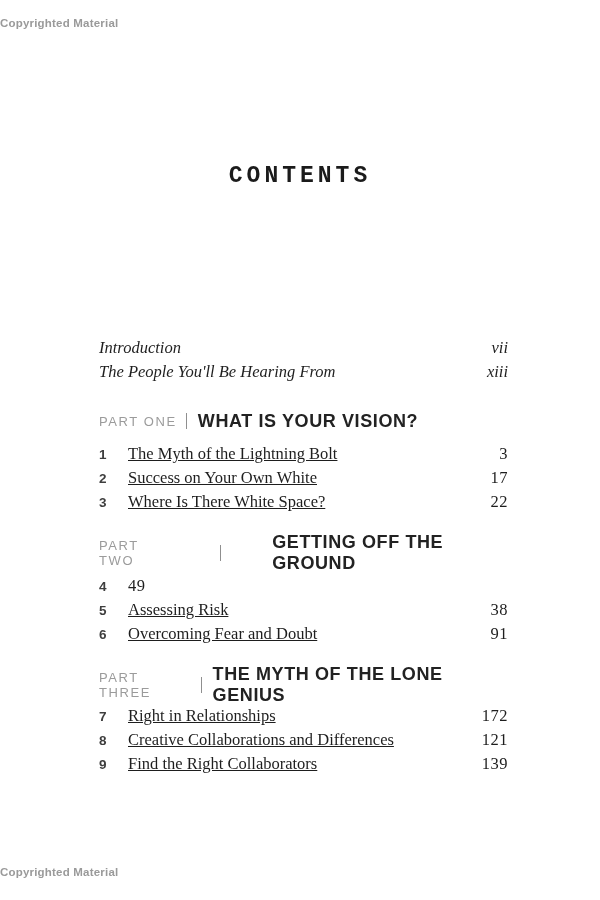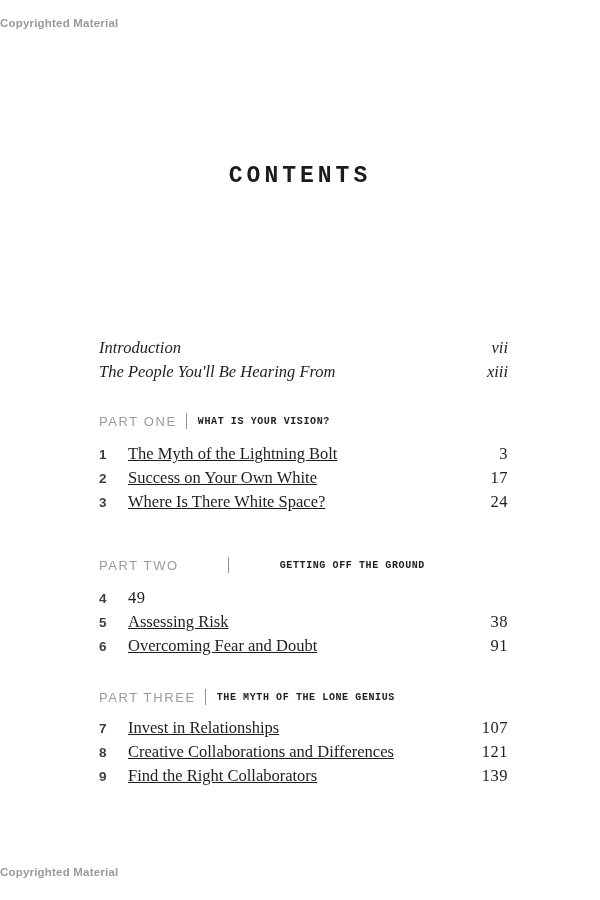--- a/index.html
+++ b/index.html
@@ -49,40 +49,39 @@
     font-size: 16.5px;
     color: #1f1f1f;
   }
   .part-heading {
     display: flex;
     align-items: center;
     height: 18px;
     font-family: "Liberation Sans", "DejaVu Sans", sans-serif;
   }
   .part-heading.p1 { margin-top: 26px; }
-  .part-heading.p2 { margin-top: 40px; gap: 40px; }
+  .part-heading.p2 { margin-top: 28px; gap: 40px; }
   .part-heading.p3 { margin-top: 28px; align-items: center; }
   .part-label {
     font-size: 13px;
     letter-spacing: 1.6px;
     color: #9b9b9b;
     font-weight: 400;
   }
   .part-sep {
     width: 1px;
     height: 16px;
     background: #8f8f8f;
     margin: 0 11px 0 9px;
   }
   .part-title {
-    font-size: 10px;
+    font-size: 18px;
     font-weight: 700;
     letter-spacing: 0.6px;
     color: #222222;
-    font-family: Liberation Mono, monospace;
   }
   .chapters { margin-top: 14px; }
   .chapters.c3 { margin-top: 12px; }
   .ch-row {
     display: flex;
     align-items: baseline;
     height: 24px;
     font-size: 16.5px;
   }
   .ch-num {
@@ -135,21 +134,21 @@
       <span class="ch-page">3</span>
     </div>
     <div class="ch-row">
       <span class="ch-num">2</span>
       <span class="ch-title">Success on Your Own White</span>
       <span class="ch-page">17</span>
     </div>
     <div class="ch-row">
       <span class="ch-num">3</span>
       <span class="ch-title">Where Is There White Space?</span>
-      <span class="ch-page">24</span>
+      <span class="ch-page">22</span>
     </div>
   </div>
 
   <div class="part-heading p2">
     <span class="part-label">PART TWO</span>
     <span class="part-sep"></span>
     <span class="part-title">GETTING OFF THE GROUND</span>
   </div>
   <div class="chapters c2">
     <div class="ch-row">
@@ -169,22 +168,22 @@
   </div>
 
   <div class="part-heading p3">
     <span class="part-label">PART THREE</span>
     <span class="part-sep"></span>
     <span class="part-title">THE MYTH OF THE LONE GENIUS</span>
   </div>
   <div class="chapters c3">
     <div class="ch-row">
       <span class="ch-num">7</span>
-      <span class="ch-title">Invest in Relationships</span>
-      <span class="ch-page">107</span>
+      <span class="ch-title">Right in Relationships</span>
+      <span class="ch-page">172</span>
     </div>
     <div class="ch-row">
       <span class="ch-num">8</span>
       <span class="ch-title">Creative Collaborations and Differences</span>
       <span class="ch-page">121</span>
     </div>
     <div class="ch-row">
       <span class="ch-num">9</span>
       <span class="ch-title">Find the Right Collaborators</span>
       <span class="ch-page">139</span>

